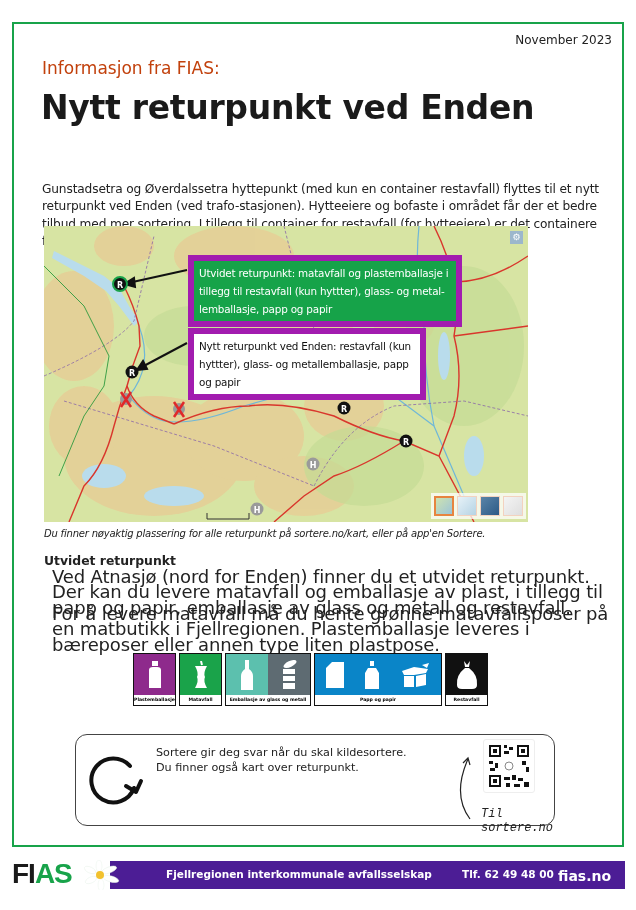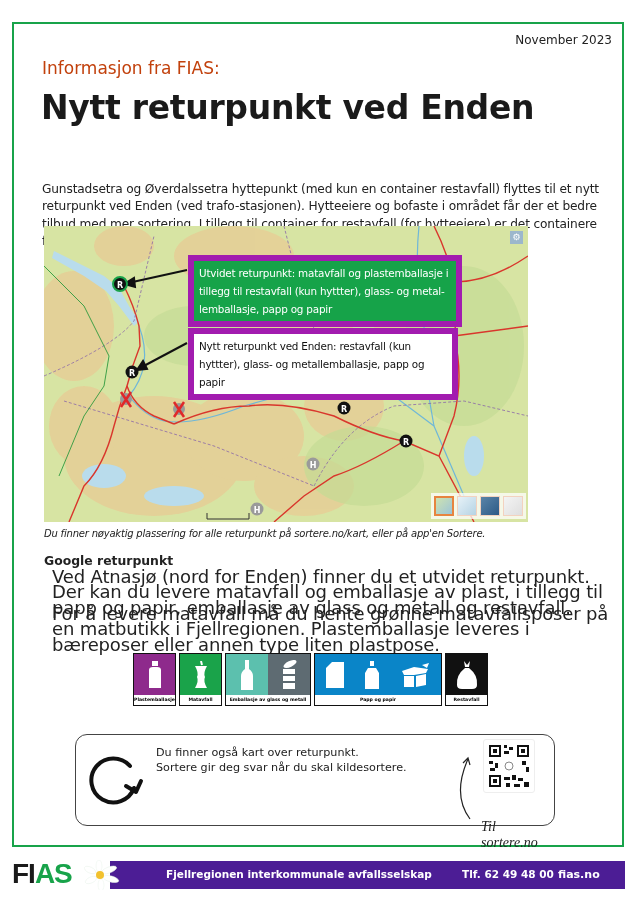--- a/index.html
+++ b/index.html
@@ -7,49 +7,49 @@
   body { font-family: "DejaVu Sans", sans-serif; color: #1a1a1a; position: relative; }
   .frame { position: absolute; left: 12px; top: 22px; width: 612px; height: 825px; border: 2px solid #18a34a; }
   .date { position: absolute; right: 24px; top: 33px; font-size: 12px; color: #222; }
   .kicker { position: absolute; left: 42px; top: 58px; font-size: 17px; color: #c2410c; }
   .title { position: absolute; left: 41px; top: 88px; font-size: 33px; font-weight: bold; color: #1a1a1a; letter-spacing: -0.3px; }
   .intro { position: absolute; left: 42px; top: 146px; width: 560px; font-size: 12.2px; line-height: 17.3px; color: #222; letter-spacing: -0.15px; margin-top: 35px; }
   .map { position: absolute; left: 44px; top: 226px; width: 484px; height: 296px; overflow: hidden; background: #d9e6a6; }
   .map svg { position: absolute; left: 0; top: 0; }
   .callout { position: absolute; font-size: 10.4px; line-height: 18px; font-weight: normal; padding: 3px 5px; border: 6px solid #a21caf; letter-spacing: -0.2px; }
   .callout.green { left: 144px; top: 29px; width: 274px; background: #16a349; color: #fff; }
-  .callout.white { left: 144px; top: 102px; width: 270px; background: #fff; color: #111; }
+  .callout.white { left: 144px; top: 102px; width: 238px; background: #fff; color: #111; }
   .map-layers { position: absolute; right: 2px; bottom: 3px; display: flex; gap: 3px; background: rgba(255,255,255,0.75); padding: 3px; }
   .layer { width: 20px; height: 20px; border: 1px solid #f3d2bf; }
   .layer.active { border: 2px solid #e7843f; }
   .map-settings { position: absolute; right: 5px; top: 5px; width: 13px; height: 13px; background: #9cb7cc; color: #fff; font-size: 9px; text-align: center; line-height: 13px; }
   .caption { position: absolute; left: 44px; top: 528px; font-size: 10px; font-style: italic; color: #222; letter-spacing: -0.2px; }
   .sub-h { position: absolute; left: 44px; top: 553px; font-size: 12.4px; font-weight: bold; color: #222; }
   .para { position: absolute; left: 52px; width: 560px; font-size: 18px; line-height: 15.3px; color: #222; letter-spacing: -0.15px; }
   .para.p1 { top: 569px; }
   .para.p2 { top: 606px; }
   .bins { position: absolute; left: 133px; top: 653px; height: 53px; display: flex; gap: 3px; }
   .bin { height: 53px; border: 1px solid #111; display: flex; flex-direction: column; }
   .bin .top { flex: 1; display: flex; }
   .bin .top > div { flex: 1; display: flex; align-items: center; justify-content: center; }
   .bin .lbl { height: 10px; background: #fff; font-size: 4.6px; font-weight: bold; text-align: center; line-height: 10px; color: #000; white-space: nowrap; overflow: hidden; }
   .sortere { position: absolute; left: 75px; top: 734px; width: 480px; height: 92px; border: 1.5px solid #444; border-radius: 12px; }
   .sortere .cycle { position: absolute; left: 10px; top: 17px; }
   .sortere .t1 { position: absolute; left: 80px; top: 11px; font-size: 11.2px; line-height: 14.5px; color: #222; }
   .sortere .t2 { position: absolute; left: 80px; top: 47px; font-size: 11.2px; line-height: 14.5px; color: #222; }
   .qr { position: absolute; left: 407px; top: 4px; width: 52px; height: 54px; border: 1px solid #eee; border-radius: 3px; background: #fff; }
-  .qr-label { position: absolute; left: 405px; top: 84px; font-family: Liberation Serif, serif; font-style: italic; font-size: 14px; color: #222; }
+  .qr-label { position: absolute; left: 405px; top: 72px; font-family: Liberation Mono, monospace; font-style: italic; font-size: 12px; color: #222; }
   .qr-arrow { position: absolute; left: 374px; top: 20px; }
   .logo { position: absolute; left: 12px; top: 858px; font-size: 28px; font-weight: bold; letter-spacing: -1px; color: #1a1a1a; font-family: "Liberation Sans", sans-serif; }
   .logo .as { color: #18a34a; }
   .daisy { position: absolute; left: 84px; top: 860px; }
   .bar { position: absolute; left: 110px; top: 861px; width: 515px; height: 28px; background: #4c1d95; }
   .bar .org { position: absolute; left: 56px; top: 7px; font-size: 10.5px; font-weight: bold; color: #fff; }
   .bar .tel { position: absolute; left: 352px; top: 7px; font-size: 10.5px; font-weight: bold; color: #fff; }
-  .bar .web { position: absolute; left: 448px; top: 7px; font-size: 11px; font-weight: bold; color: #fff; }
+  .bar .web { position: absolute; left: 448px; top: 7px; font-size: 14px; font-weight: bold; color: #fff; }
 </style>
 </head>
 <body>
 
 <div class="frame"></div>
 
 <div class="date">November 2023</div>
 <div class="kicker">Informasjon fra FIAS:</div>
 <h1 class="title">Nytt returpunkt ved Enden</h1>
 <p class="intro">Gunstadsetra og Øverdalssetra hyttepunkt (med kun en container restavfall) flyttes til et nytt returpunkt ved Enden (ved trafo-stasjonen). Hytteeiere og bofaste i området får der et bedre tilbud med mer sortering. I tillegg til container for restavfall (for hytteeiere) er det containere for emballasje av glass og metall og papp og papir.</p>
@@ -166,21 +166,21 @@
   <div class="map-layers">
     <div class="layer active" style="background:linear-gradient(135deg,#cfe3b0,#9cc4d8)"></div>
     <div class="layer" style="background:linear-gradient(135deg,#e7f2f8,#b5d3e4)"></div>
     <div class="layer" style="background:linear-gradient(135deg,#5b84a8,#2d5a86)"></div>
     <div class="layer" style="background:linear-gradient(135deg,#f4f4f4,#dedede)"></div>
   </div>
 </div>
 
 <p class="caption">Du finner nøyaktig plassering for alle returpunkt på sortere.no/kart, eller på app'en Sortere.</p>
 
-<h2 class="sub-h">Google returpunkt</h2>
+<h2 class="sub-h">Utvidet returpunkt</h2>
 <p class="para p1">Ved Atnasjø (nord for Enden) finner du et utvidet returpunkt. Der kan du levere matavfall og emballasje av plast, i tillegg til papp og papir, emballasje av glass og metall og restavfall.</p>
 <p class="para p2">For å levere matavfall må du hente grønne matavfallsposer på en matbutikk i Fjellregionen. Plastemballasje leveres i bæreposer eller annen type liten plastpose.</p>
 
 <div class="bins">
   <div class="bin" style="width:43px">
     <div class="top">
         <div style="background:#8e2a8c">
       <svg width="16" height="28" viewBox="0 0 16 28">
             <rect x="5" y="0" width="6" height="5" fill="#fff"></rect>
             <path d="M2 9 Q2 6 6 6 L10 6 Q14 6 14 9 L14 27 L2 27 Z" fill="#fff"></path>
@@ -250,22 +250,22 @@
     <div class="lbl">Restavfall</div>
   </div>
 </div>
 
 <div class="sortere">
   <svg class="cycle" width="58" height="58" viewBox="0 0 58 58">
     <path d="M44 14 A22 22 0 1 0 48 36" fill="none" stroke="#111" stroke-width="4" stroke-linecap="round"></path>
     <path d="M40 34 L50 40 L55 29" fill="none" stroke="#111" stroke-width="4" stroke-linecap="round" stroke-linejoin="round"></path>
   </svg>
   <div class="t1">
+    <div>Sortere gir deg svar når du skal kildesortere.</div>
     <div>Du finner også kart over returpunkt.</div>
-    <div>Sortere gir deg svar når du skal kildesortere.</div>
   </div>
   <svg class="qr-arrow" width="26" height="66" viewBox="0 0 26 66">
     <path d="M20 64 Q2 40 18 4" fill="none" stroke="#222" stroke-width="1.2"></path>
     <path d="M13 8 L18 3 L20 10" fill="none" stroke="#222" stroke-width="1.2"></path>
   </svg>
   <div class="qr">
     <svg width="50" height="52" viewBox="0 0 50 52">
       <g fill="#111">
         <rect x="5" y="5" width="12" height="12"></rect>
           <rect x="33" y="5" width="12" height="12"></rect>

